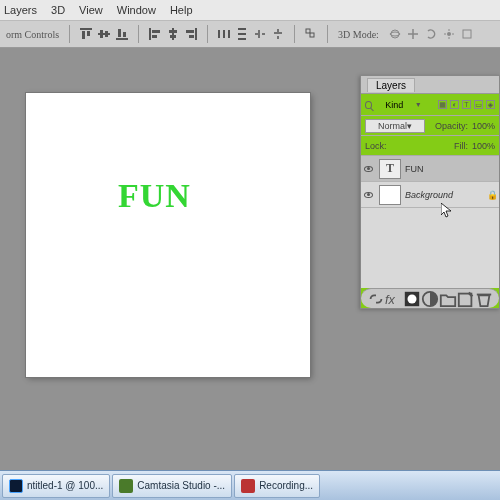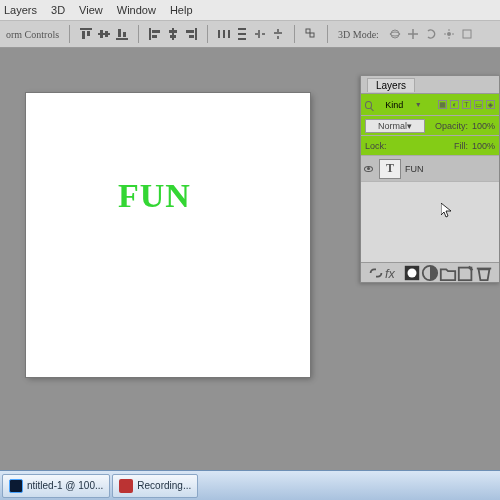--- a/index.html
+++ b/index.html
@@ -36,21 +36,21 @@
   .layer-row.selected { background:#bfbfbf; }
   .vis-col { width:14px; display:flex; justify-content:center; }
   .eye { width:9px; height:6px; border:1px solid #555; border-radius:50% 50% 50% 50%; position:relative; }
   .eye::after { content:""; position:absolute; width:3px; height:3px; background:#555; border-radius:50%; top:0.5px; left:2px;}
   .thumb { width:22px; height:20px; margin:0 4px; display:flex; align-items:center; justify-content:center; background:#fff; border:1px solid #888; }
   .thumb.text { background:#eee; font-weight:bold; font-family:Georgia,serif; font-size:12px; color:#555;}
   .layer-name { flex:1; font-size:9px; color:#333; }
   .layer-name.bg { font-style: italic; }
   .lock-ind { width:12px; font-size:9px; color:#666; text-align:center;}
   .layers-pad { height: 80px; background:#d9d9d9; }
-  .panel-footer { height:20px; background:#c7c7c7; border-top:1px solid #999; display:flex; align-items:center; justify-content:flex-end; padding:0 6px; }
+  .panel-footer { height:20px; background:#c7c7c7; border-top:1px solid #999; display:flex; align-items:center; justify-content:flex-end; padding:0 6px;border-radius:10px; }
 
   .cursor { position:absolute; width:12px; height:16px; pointer-events:none; }
 
   .taskbar { position:absolute; bottom:0; left:0; right:0; height:30px; background: linear-gradient(#d9e6f5,#a9c2de); border-top:1px solid #6e8fb5; display:flex; align-items:center; padding:0 2px; gap:2px; }
   .task-btn { height:24px; background: linear-gradient(#f3f7fc,#cdddee); border:1px solid #8aa6c6; border-radius:2px; display:flex; align-items:center; padding:0 6px; font-size:10px; color:#234; gap:4px;}
   .task-btn .ticon { width:14px; height:14px; display:inline-block; border-radius:2px;}
   .ticon.ps { background:#0a1a33; border:1px solid #4aa4ff;}
   .ticon.cam { background:#4a7a2a;}
   .ticon.rec { background:#b33;}
 </style>
@@ -206,20 +206,28 @@
   </div>
   <div class="layers-list">
     <div class="layer-row selected">
       <div class="vis-col">
           <span class="eye"></span>
         </div>
       <div class="thumb text">T</div>
       <div class="layer-name">FUN</div>
       <div class="lock-ind"></div>
     </div>
+    <div class="layer-row">
+      <div class="vis-col">
+          <span class="eye"></span>
+        </div>
+      <div class="thumb"></div>
+      <div class="layer-name bg">Background</div>
+      <div class="lock-ind">🔒</div>
+    </div>
   </div>
   <div class="layers-pad"></div>
   <div class="panel-footer">
     <svg viewBox="0 0 10 10">
         <path d="M2 5a2 2 0 0 1 2-2h1M8 5a2 2 0 0 1-2 2H5" stroke="#555" fill="none"></path>
       </svg>
     <svg viewBox="0 0 10 10">
         <text x="0" y="8" font-size="7" fill="#555" font-style="italic">fx</text>
       </svg>
     <svg viewBox="0 0 10 10">
@@ -247,16 +255,20 @@
 <svg class="cursor" style="left:441px; top:203px;" viewBox="0 0 12 16">
     <path d="M0 0l0 12 3-3 2 5 2-1-2-5 5 0z" fill="#fff" stroke="#000" stroke-width="0.8"></path>
   </svg>
 
 <div class="taskbar">
   <div class="task-btn">
     <span class="ticon ps"></span>
     <span>ntitled-1 @ 100...</span>
   </div>
   <div class="task-btn">
+    <span class="ticon cam"></span>
+    <span>Camtasia Studio -...</span>
+  </div>
+  <div class="task-btn">
     <span class="ticon rec"></span>
     <span>Recording...</span>
   </div>
 </div>
 
 </body></html>

